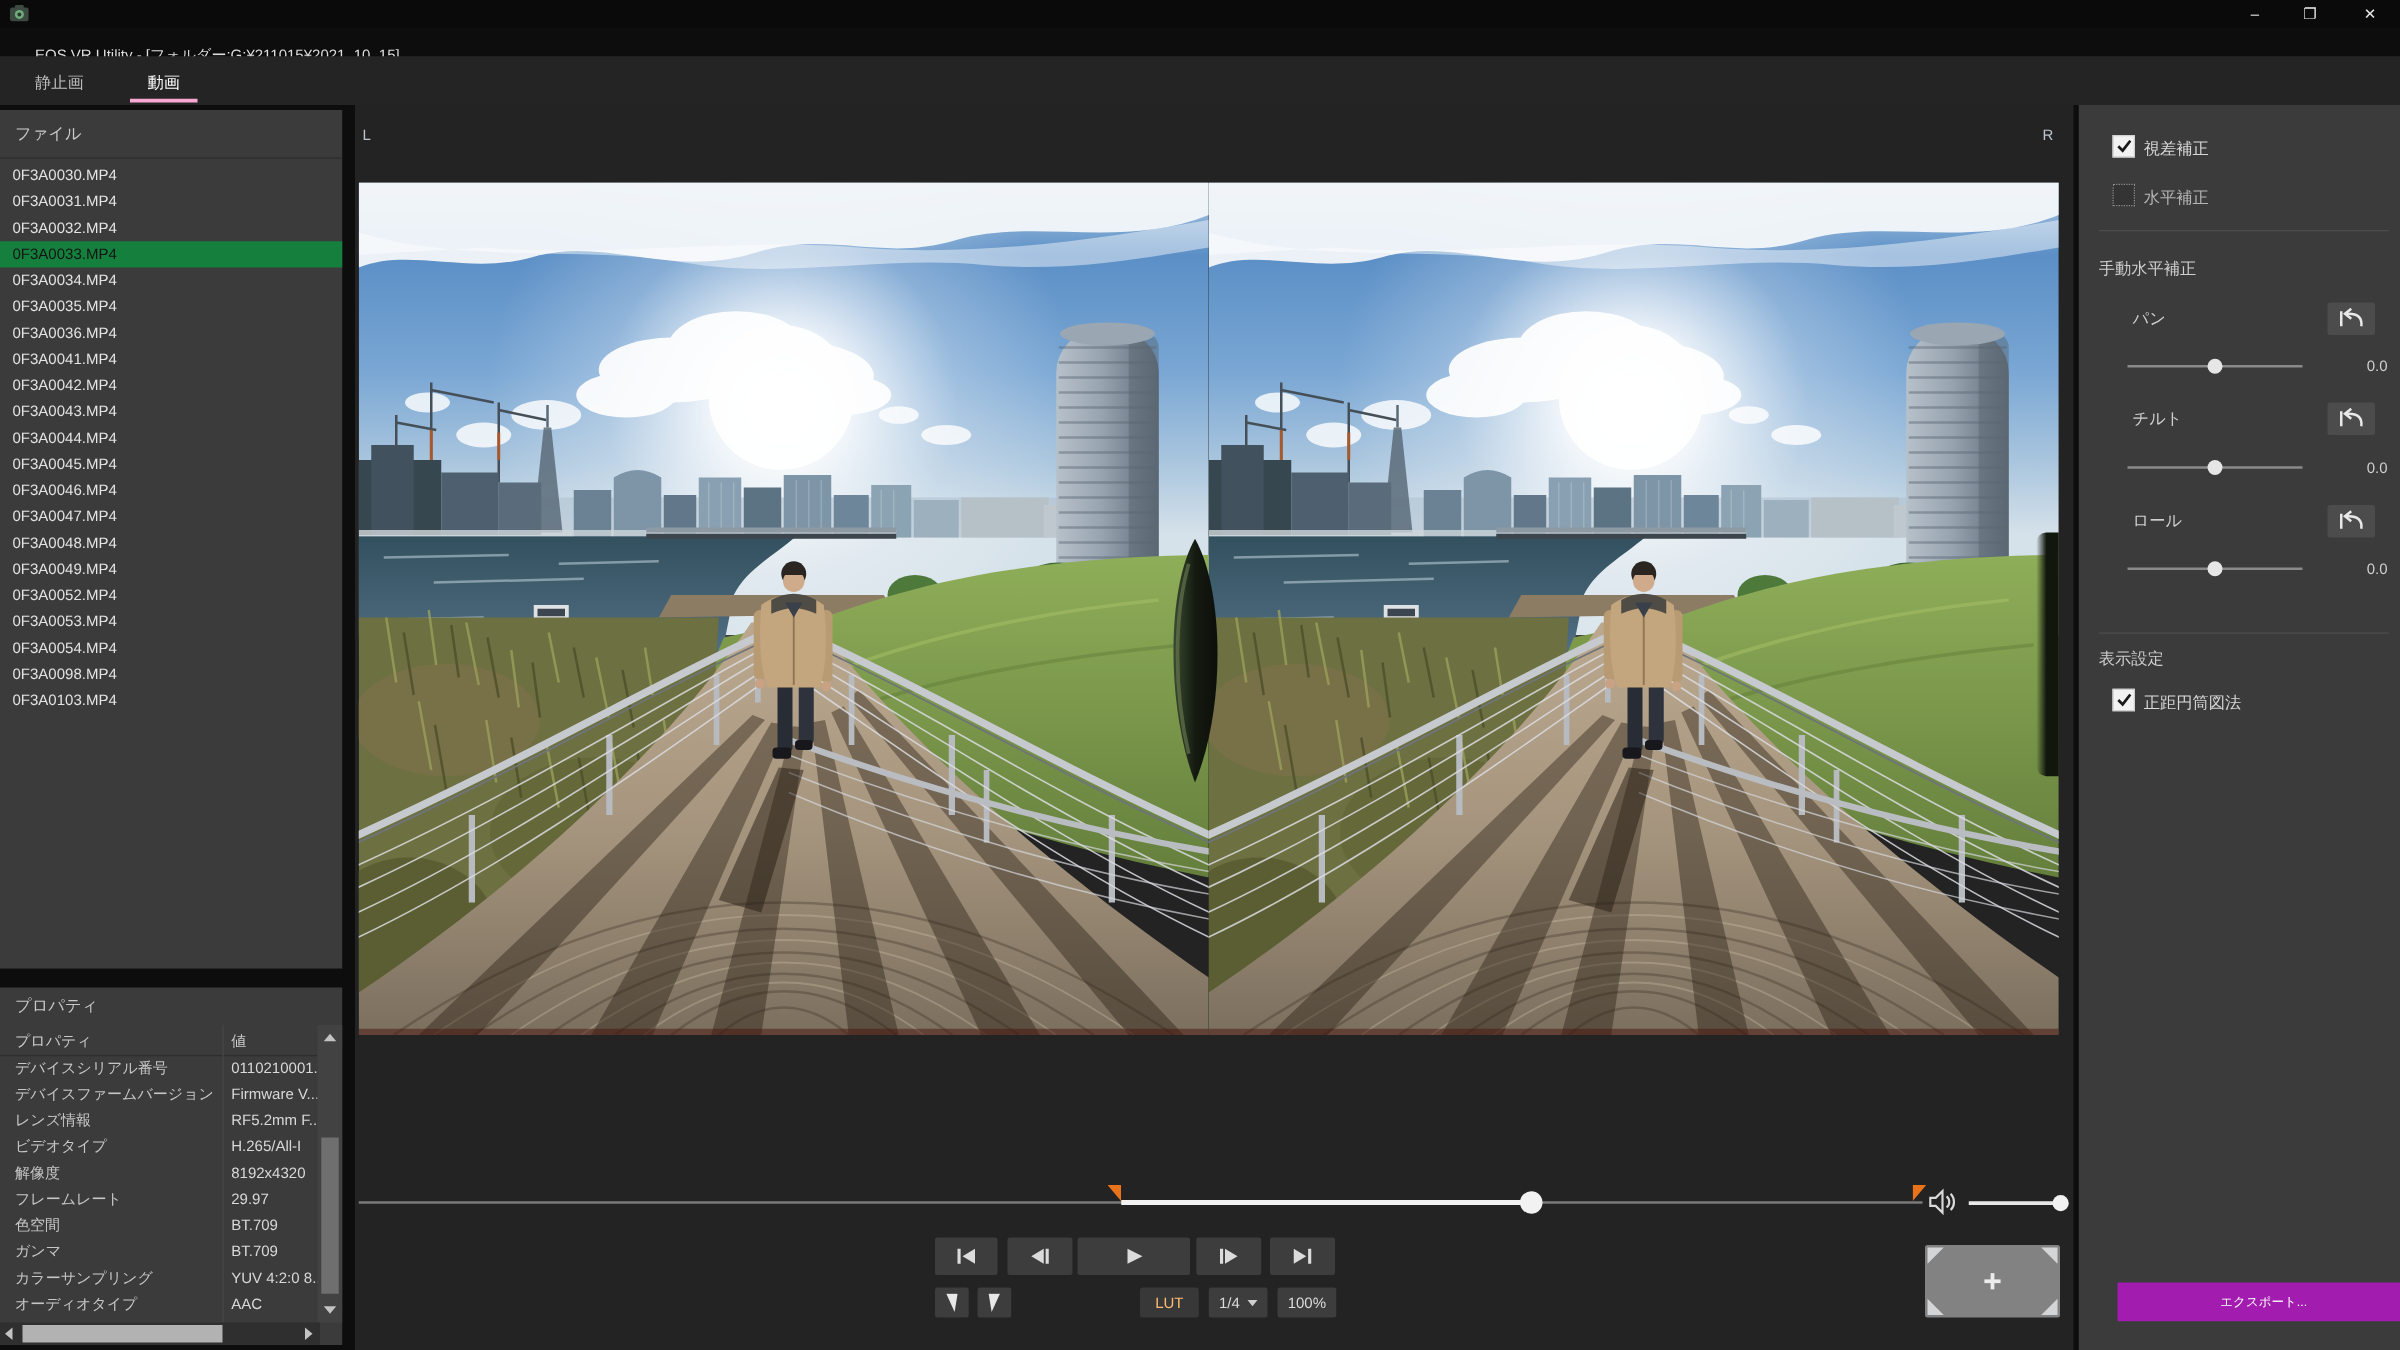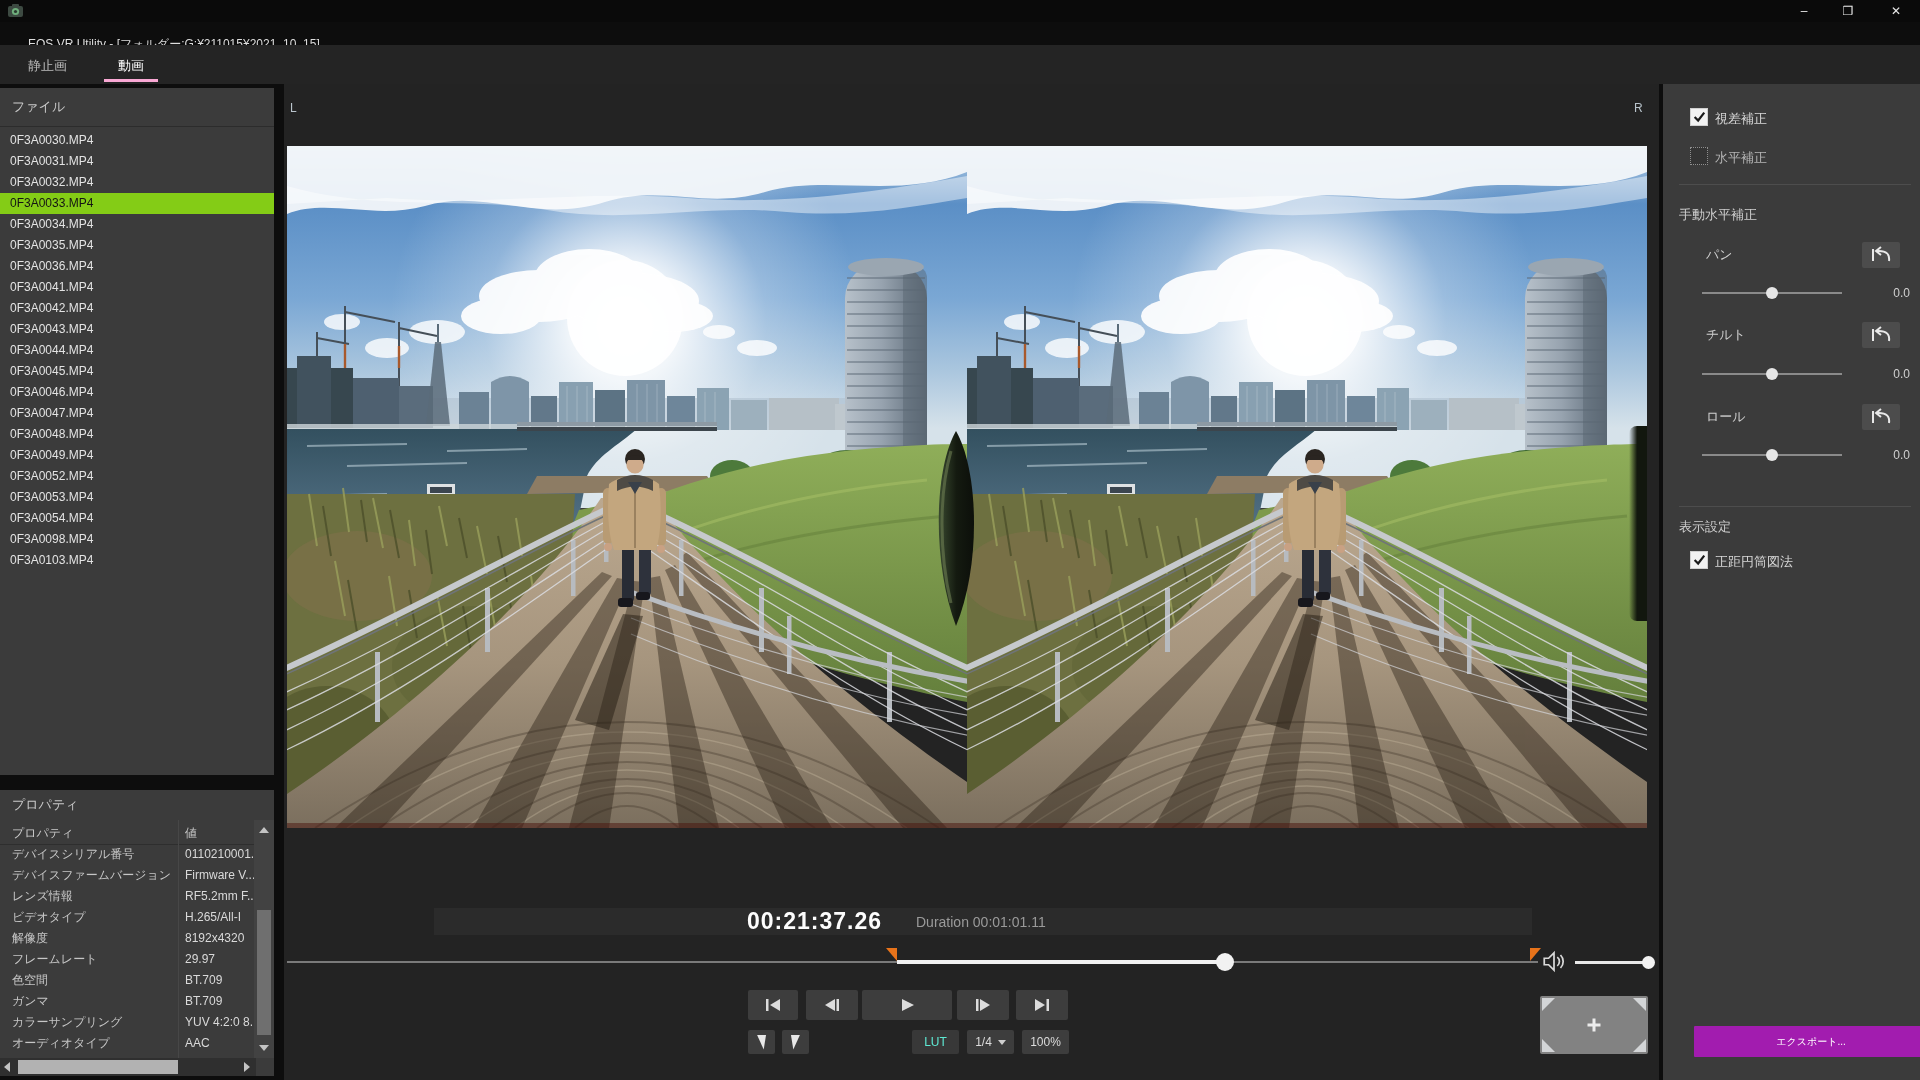--- a/index.html
+++ b/index.html
@@ -16,21 +16,21 @@
   .tabbar{left:0;top:45px;width:1920px;height:39px;background:#242424;padding-left:40px;}
   .tab{position:absolute;top:8px;font-size:13px;color:#bdbdbd;padding:4px 14px;}
   .tab.active{color:#ffffff;border-bottom:3px solid #f9a8d4;}
   
   .panel{background:#3b3b3b;}
   .fpanel{left:0;top:88px;width:274px;height:687px;}
   .fpanel .ptitle{position:absolute;left:12px;top:10px;font-size:13px;color:#c8c8c8;}
   .fpanel .hdrline{position:absolute;left:0;top:38px;width:274px;height:1px;background:#2c2c2c;}
   .flist{position:absolute;left:0;top:42px;width:274px;}
   .frow{height:21px;line-height:21px;padding-left:10px;font-size:12px;color:#e3e3e3;white-space:nowrap;}
-  .frow.sel{background:#84cc16;color:#141414;}
+  .frow.sel{background:#15803d;color:#141414;}
   .ppanel{left:0;top:790px;width:274px;height:286px;}
   .ppanel .ptitle{position:absolute;left:12px;top:6px;font-size:13px;color:#c8c8c8;}
   .phead{position:absolute;left:0;top:30px;width:254px;height:24px;border-bottom:1px solid #2e2e2e;font-size:12px;color:#cbcbcb;}
   .phead .c1{position:absolute;left:12px;top:5px;}
   .phead .c2{position:absolute;left:185px;top:5px;}
   .pcoldiv{position:absolute;left:178px;top:30px;width:1px;height:238px;background:#474747;}
   .prows{position:absolute;left:0;top:54px;width:254px;height:214px;overflow:hidden;}
   .prow{position:relative;height:21px;line-height:21px;font-size:12px;white-space:nowrap;}
   .prow .pl{position:absolute;left:12px;color:#c6c6c6;}
   .prow .pv{position:absolute;left:185px;color:#d9d9d9;}
@@ -67,21 +67,21 @@
   .voltrack{left:1575px;top:961px;width:76px;height:3px;background:#e8e8e8;}
   .volthumb{left:1642px;top:956px;width:13px;height:13px;border-radius:50%;background:#f2f2f2;}
   
   .tbtn{background:#3d3d3d;border-radius:2px;display:flex;align-items:center;justify-content:center;}
   .trow{top:990px;height:30px;}
   .sbtn{background:#3d3d3d;border-radius:2px;display:flex;align-items:center;justify-content:center;
         font-size:12px;color:#dcdcdc;}
   .wedge{width:11px;height:15px;background:#e8e8e8;}
   .wedge.in{clip-path:polygon(8% 0,92% 0,70% 100%);}
   .wedge.out{clip-path:polygon(8% 0,92% 0,30% 100%);}
-  .lut{color:#5eead4;background:#383838;}
+  .lut{color:#fdba74;background:#383838;}
   .caret{width:0;height:0;border-left:4px solid transparent;border-right:4px solid transparent;border-top:5px solid #cfcfcf;margin-left:6px;}
   .magnifier{left:1540px;top:996px;width:108px;height:58px;background:#828282;border-radius:2px;}
   .corner{position:absolute;width:0;height:0;}
   .corner.tl{left:2px;top:2px;border-top:13px solid #d3d5d7;border-right:13px solid transparent;}
   .corner.tr{right:2px;top:2px;border-top:13px solid #d3d5d7;border-left:13px solid transparent;}
   .corner.bl{left:2px;bottom:2px;border-bottom:13px solid #d3d5d7;border-right:13px solid transparent;}
   .corner.br{right:2px;bottom:2px;border-bottom:13px solid #d3d5d7;border-left:13px solid transparent;}
   .plus{position:absolute;left:50%;top:50%;width:13px;height:13px;transform:translate(-50%,-50%);}
   .plus:before,.plus:after{content:"";position:absolute;background:#ececec;}
   .plus:before{left:5px;top:0;width:3px;height:13px;}
@@ -422,24 +422,20 @@
         </svg>
       <svg class="seamblob" viewBox="0 0 58 195">
         <path d="M29,0C52,40 54,135 29,195C6,135 6,40 29,0Z" fill="url(#blobG)"></path>
         <path d="M24,20C12,62 12,122 24,172" stroke="#6d7d52" stroke-width="3" fill="none" opacity=".6"></path>
       </svg>
       <div class="edgeblob"></div>
     </div>
   </div>
   <div class="abs gap-v2"></div>
 
-  <div class="abs tcbar">
-    <span class="tctime">00:21:37.26</span>
-    <span class="tcdur">Duration 00:01:01.11</span>
-  </div>
 
   <div class="abs track"></div>
   <div class="abs trackwhite"></div>
   <div class="abs mark in"></div>
   <div class="abs mark out"></div>
   <div class="abs playhead"></div>
 
   <svg class="abs volicon" viewBox="0 0 24 20">
     <path d="M3 7v6h4l5 5V2L7 7H3z" fill="none" stroke="#d9d9d9" stroke-width="1.6"></path>
     <path d="M15 6a5 5 0 0 1 0 8M18 4a8.5 8.5 0 0 1 0 12" stroke="#d9d9d9" fill="none" stroke-width="1.6"></path>

